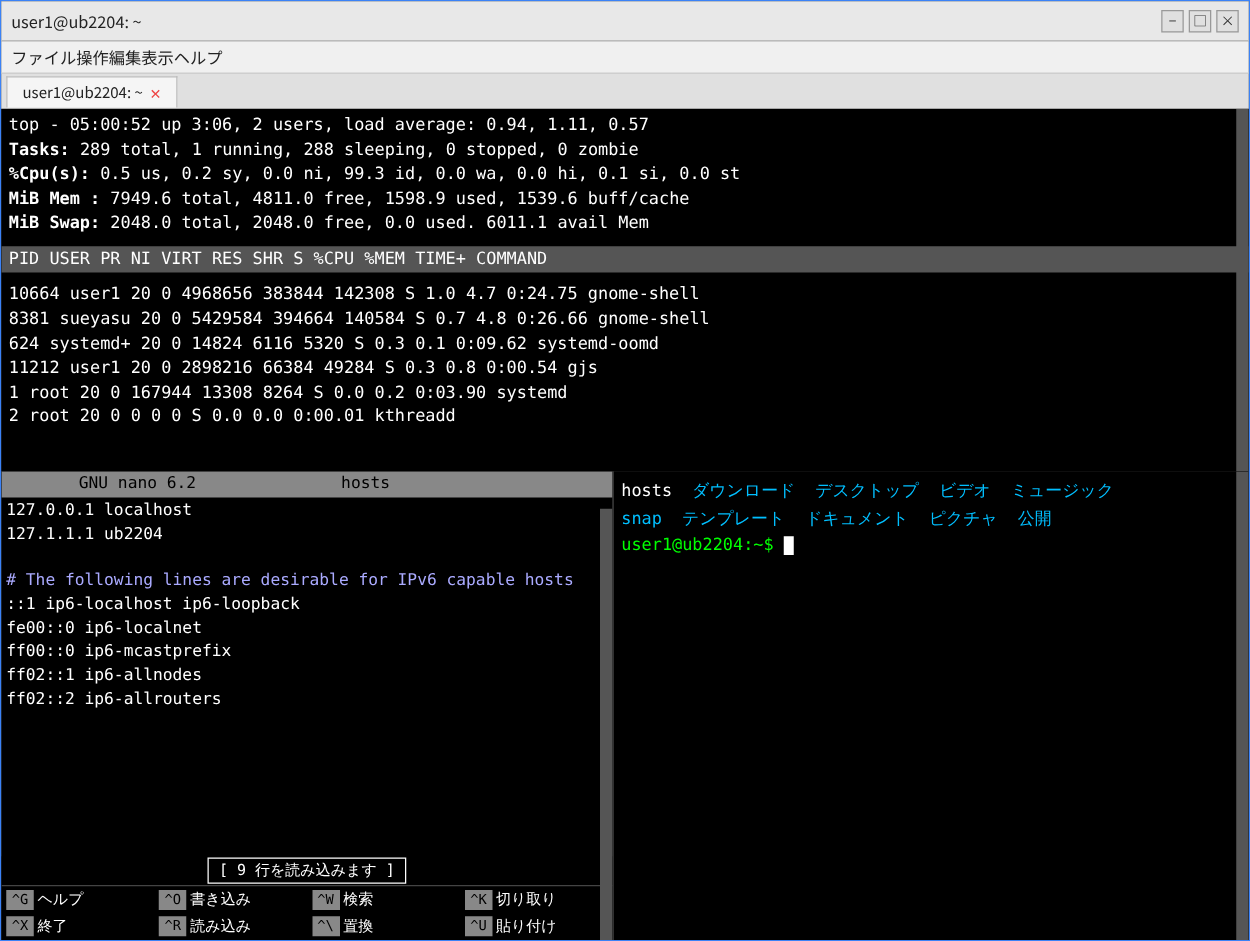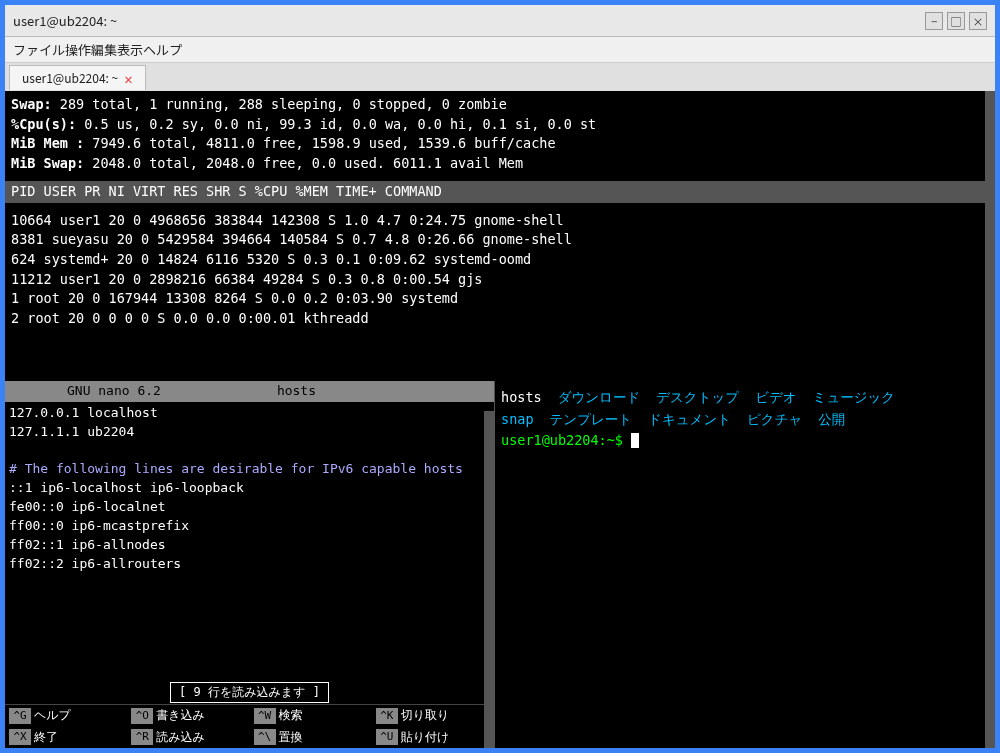--- a/index.html
+++ b/index.html
@@ -9,21 +9,21 @@
       background: #c0c0c0;
       font-family: 'MS Gothic', 'Noto Sans JP', monospace;
       overflow: hidden;
     }
 
     
     .window {
       width: 1000px;
       height: 753px;
       background: #2d2d2d;
-      border: 5px solid #3b82f6;
+      border: 1px solid #3b82f6;
       display: flex;
       flex-direction: column;
     }
 
     .title-bar-outer {
       background: #e8e8e8;
       padding: 4px 8px;
       display: flex;
       align-items: center;
       justify-content: space-between;
@@ -287,21 +287,24 @@
     <div class="tab">
       <span>user1@ub2204: ~</span>
       <span class="tab-close">✕</span>
     </div>
   </div>
 
   <div class="terminal-content">
 
     <div class="top-pane">
       <div>
-        <span class="top-bold">Swap:</span>
+        <span>top - 05:00:52 up  3:06,  2 users,  load average: 0.94, 1.11, 0.57</span>
+      </div>
+      <div>
+        <span class="top-bold">Tasks:</span>
         <span> 289 total,   1 running, 288 sleeping,   0 stopped,   0 zombie</span>
       </div>
       <div>
         <span class="top-bold">%Cpu(s):</span>
         <span>  0.5 us,  0.2 sy,  0.0 ni, 99.3 id,  0.0 wa,  0.0 hi,  0.1 si,  0.0 st</span>
       </div>
       <div>
         <span class="top-bold">MiB Mem :</span>
         <span>  7949.6 total,   4811.0 free,   1598.9 used,   1539.6 buff/cache</span>
       </div>

